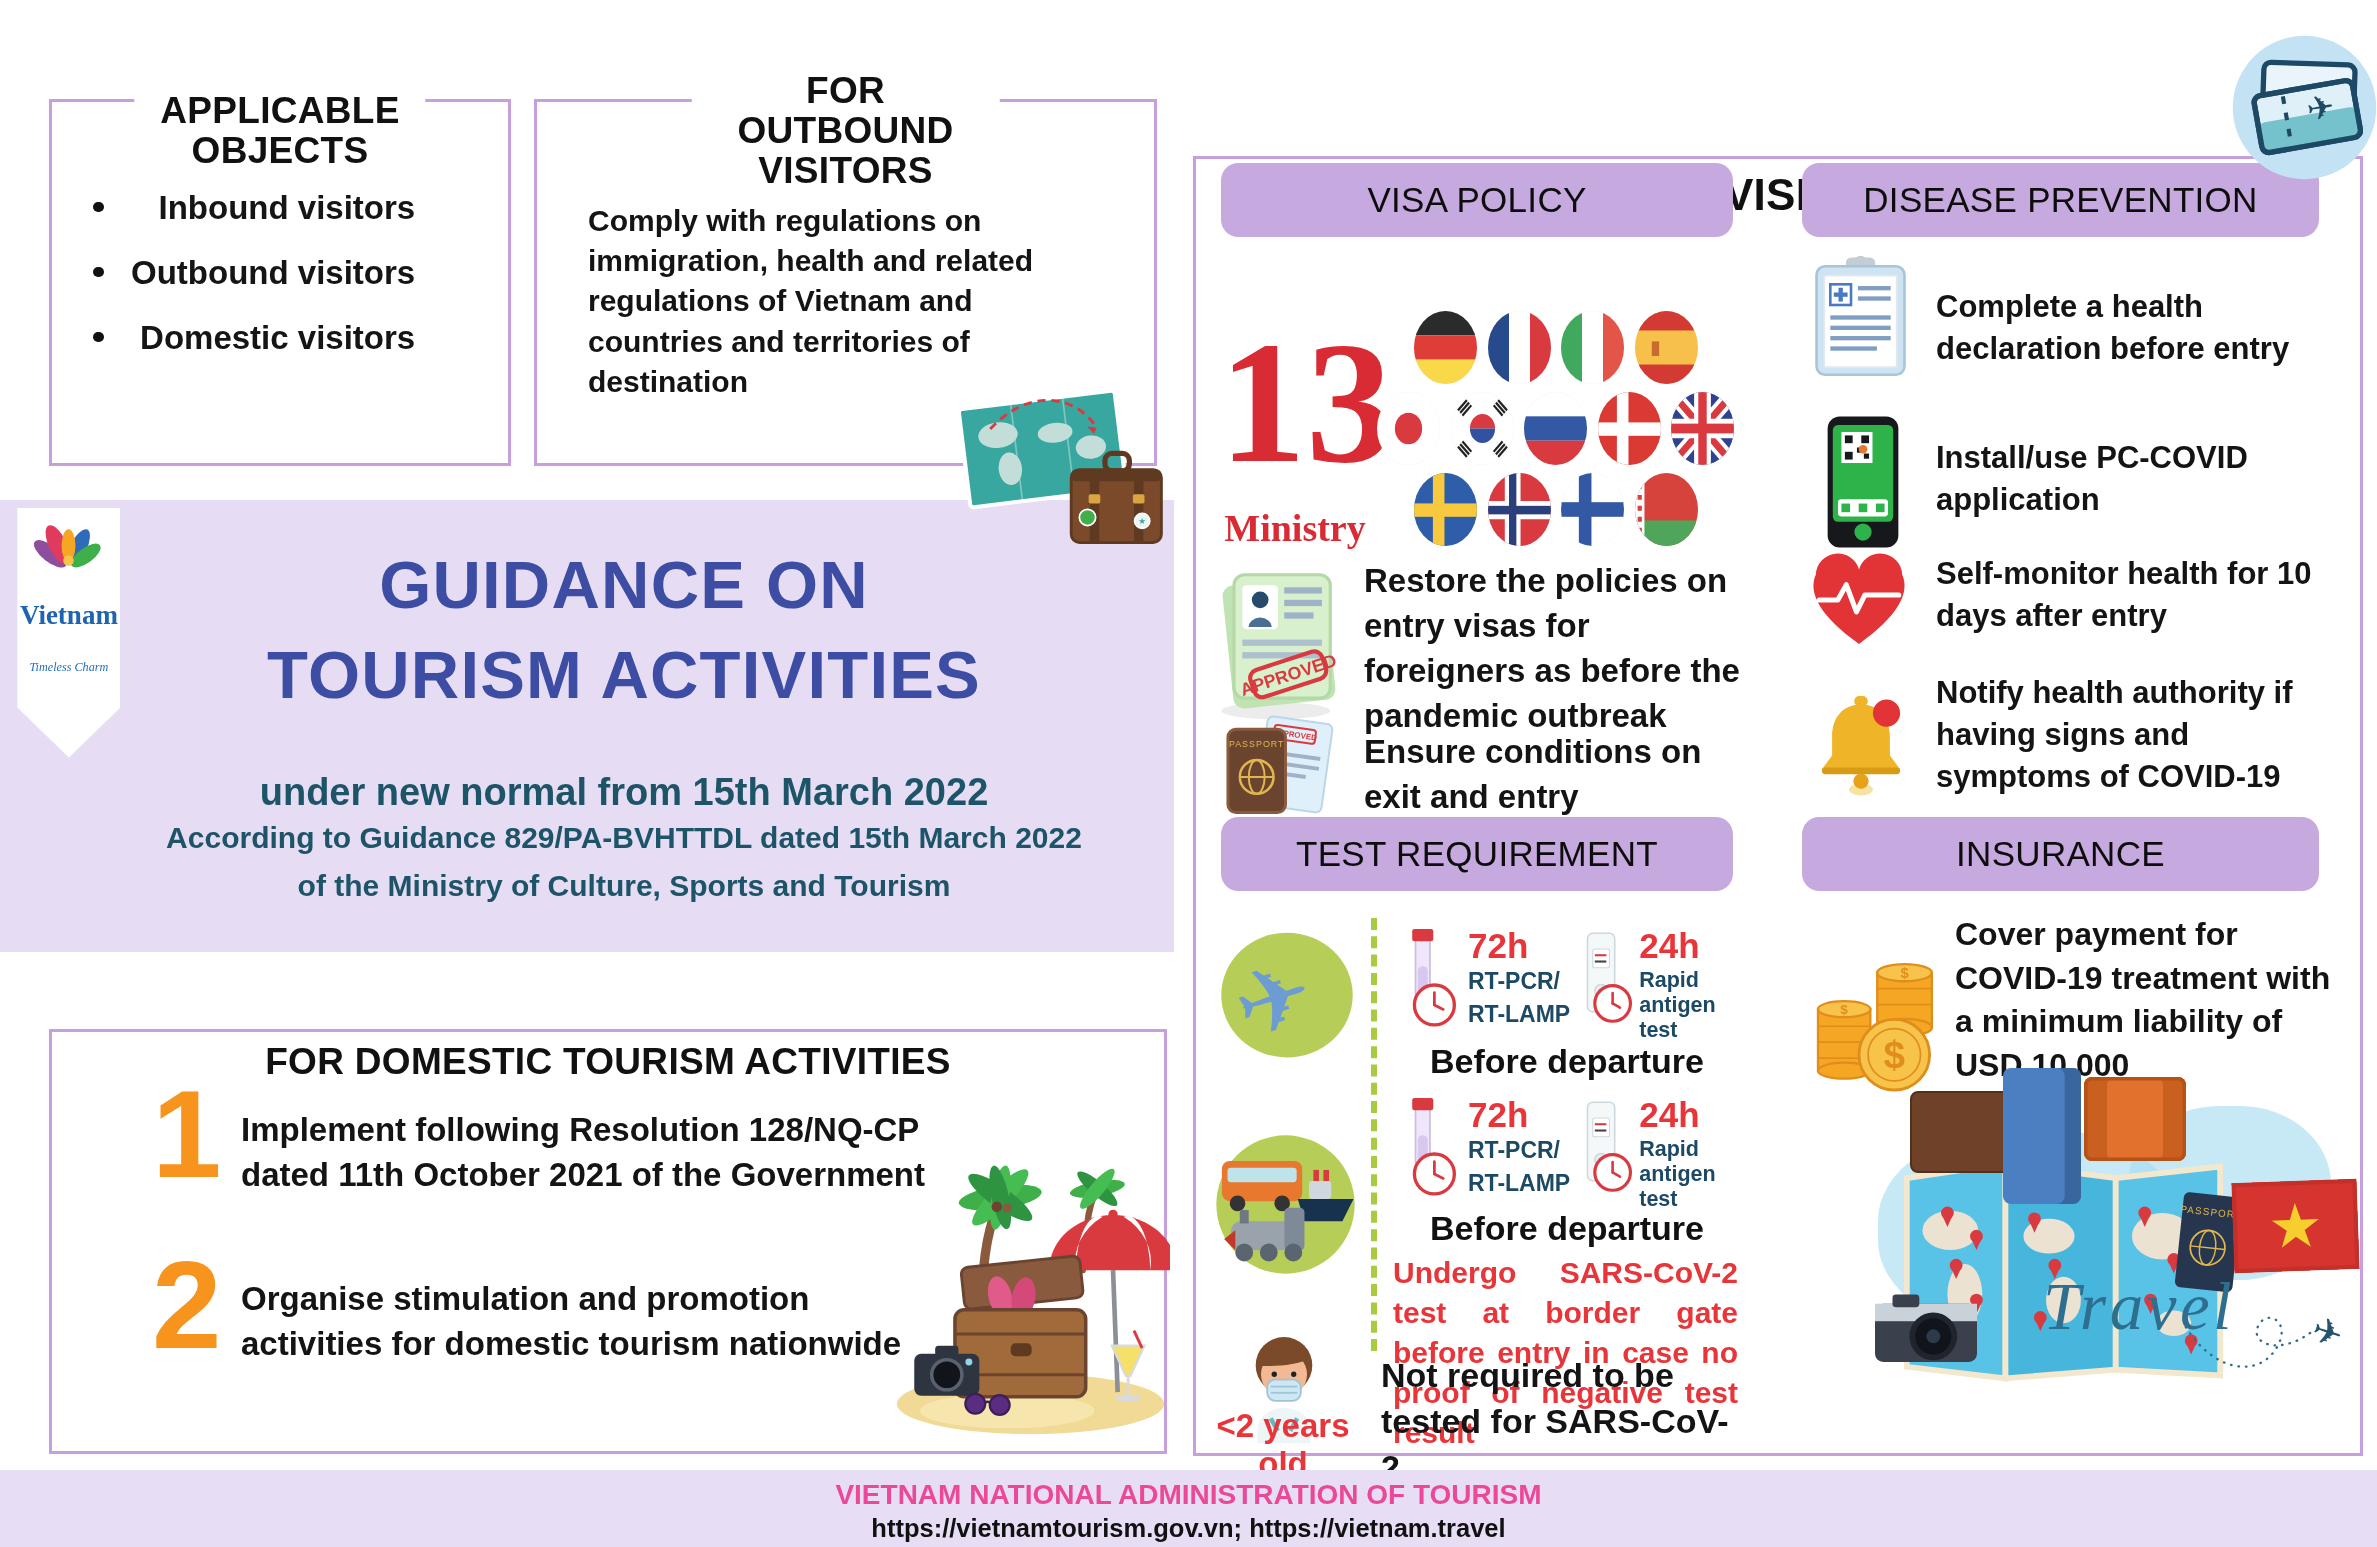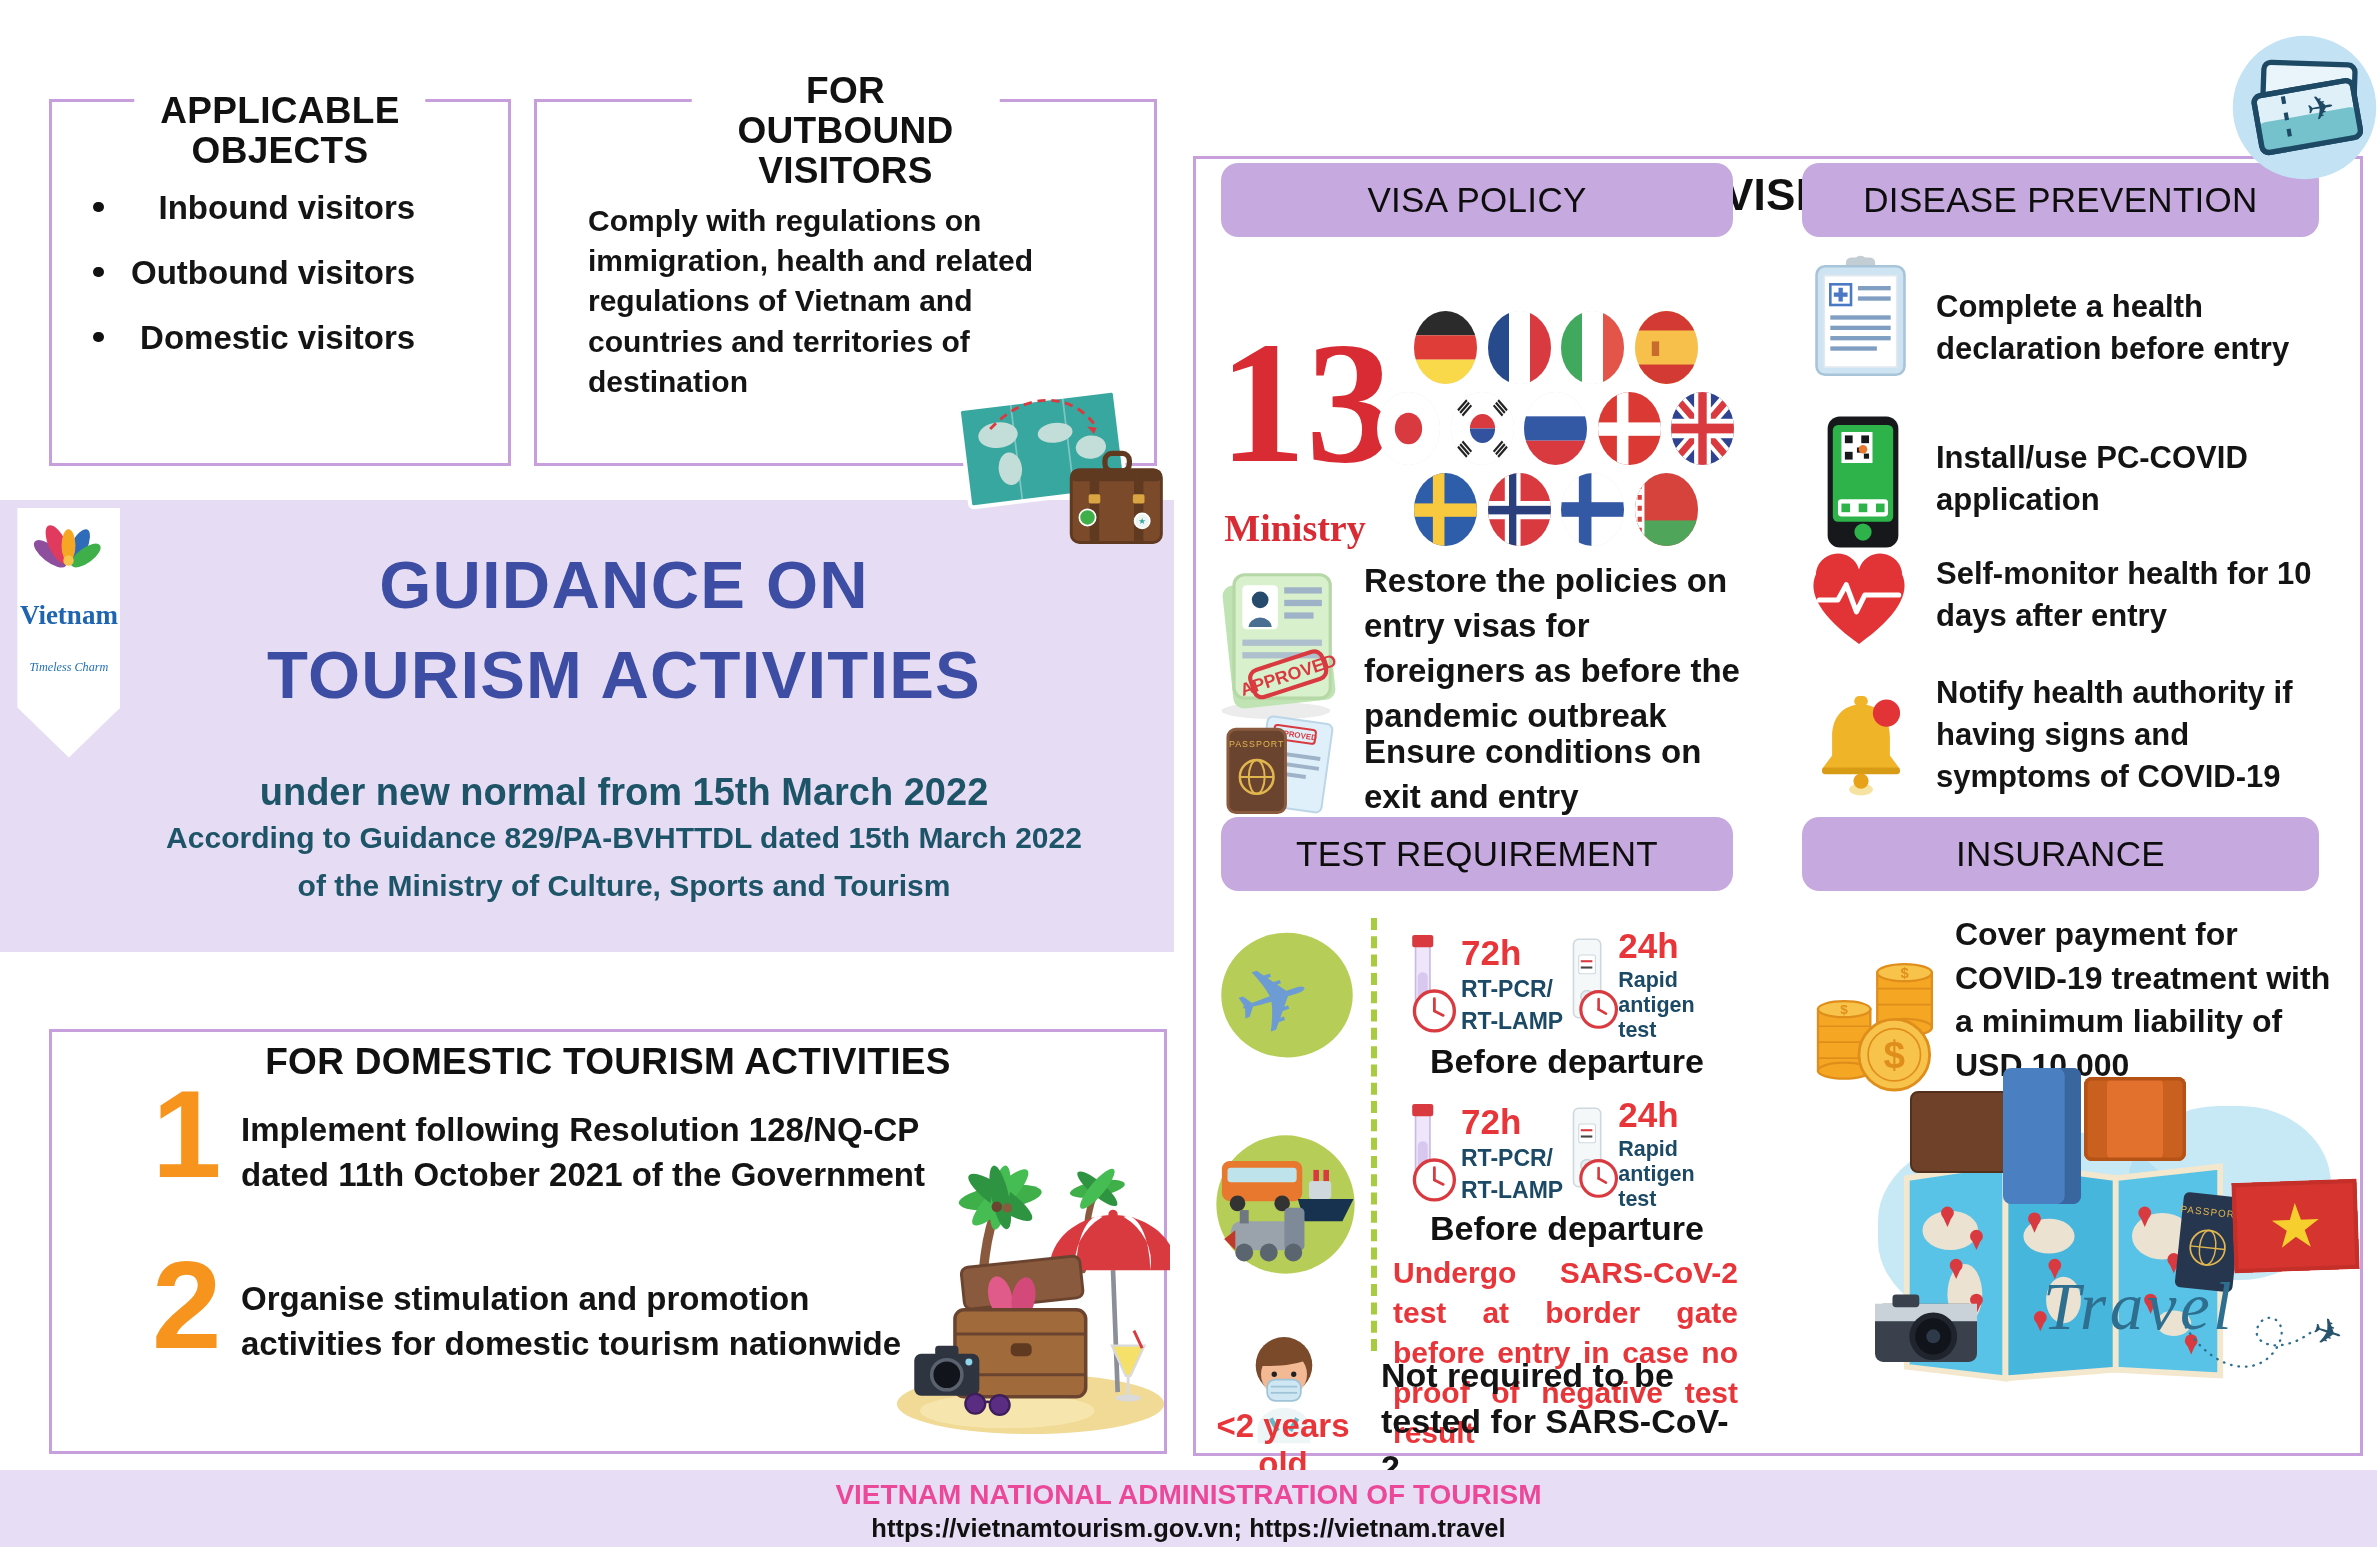--- a/index.html
+++ b/index.html
@@ -38,21 +38,21 @@
   .num{position:absolute;font-size:125px;font-weight:800;color:var(--orange);line-height:1;}
   .flag-row{position:absolute;display:flex;gap:10.5px;}
   .flag{width:63px;height:73px;border-radius:50%;overflow:hidden;display:inline-block;
     box-shadow:inset 0 0 0 1.7px rgba(20,40,90,.12);}
   .flag svg{width:100%;height:100%;display:block;}
   .count13{position:absolute;left:1219px;top:320px;width:151px;text-align:center;
     font-family:"Liberation Serif",serif;font-weight:700;font-size:174px;line-height:.95;color:var(--red);}
   .countries{position:absolute;left:1202px;top:506px;width:186px;text-align:center;
     font-family:"Liberation Serif",serif;font-weight:700;font-size:38px;color:var(--red);}
   .dashline{position:absolute;left:1371px;top:918px;height:433px;border-left:6.4px dashed var(--lime);}
-  .test-group{position:absolute;display:flex;align-items:center;}
+  .test-group{position:absolute;display:flex;align-items:flex-start;gap:7px;}
   .tg-time{font-size:35px;font-weight:800;color:#e8353a;line-height:1;}
   .tg-lab{font-size:23px;font-weight:800;color:var(--navy);line-height:1.15;}
   .tg-col{display:flex;flex-direction:column;gap:5.8px;padding-top:3.5px;}
   .before{position:absolute;font-size:34px;font-weight:800;color:#111;text-align:center;}
   .rednote{position:absolute;left:1393px;top:1253px;width:345px;font-size:30px;font-weight:700;
     color:#e8353a;line-height:1.33;text-align:justify;}
   .childlabel{position:absolute;left:1196px;top:1407px;width:174px;text-align:center;
     font-size:33px;font-weight:800;color:#e8353a;}
   .footer{position:absolute;left:0;top:1470px;width:2377px;height:78px;background:var(--foot);}
   .foot-org{position:absolute;left:0;top:1479px;width:2377px;text-align:center;font-size:28px;font-weight:800;color:#ec4899;}

